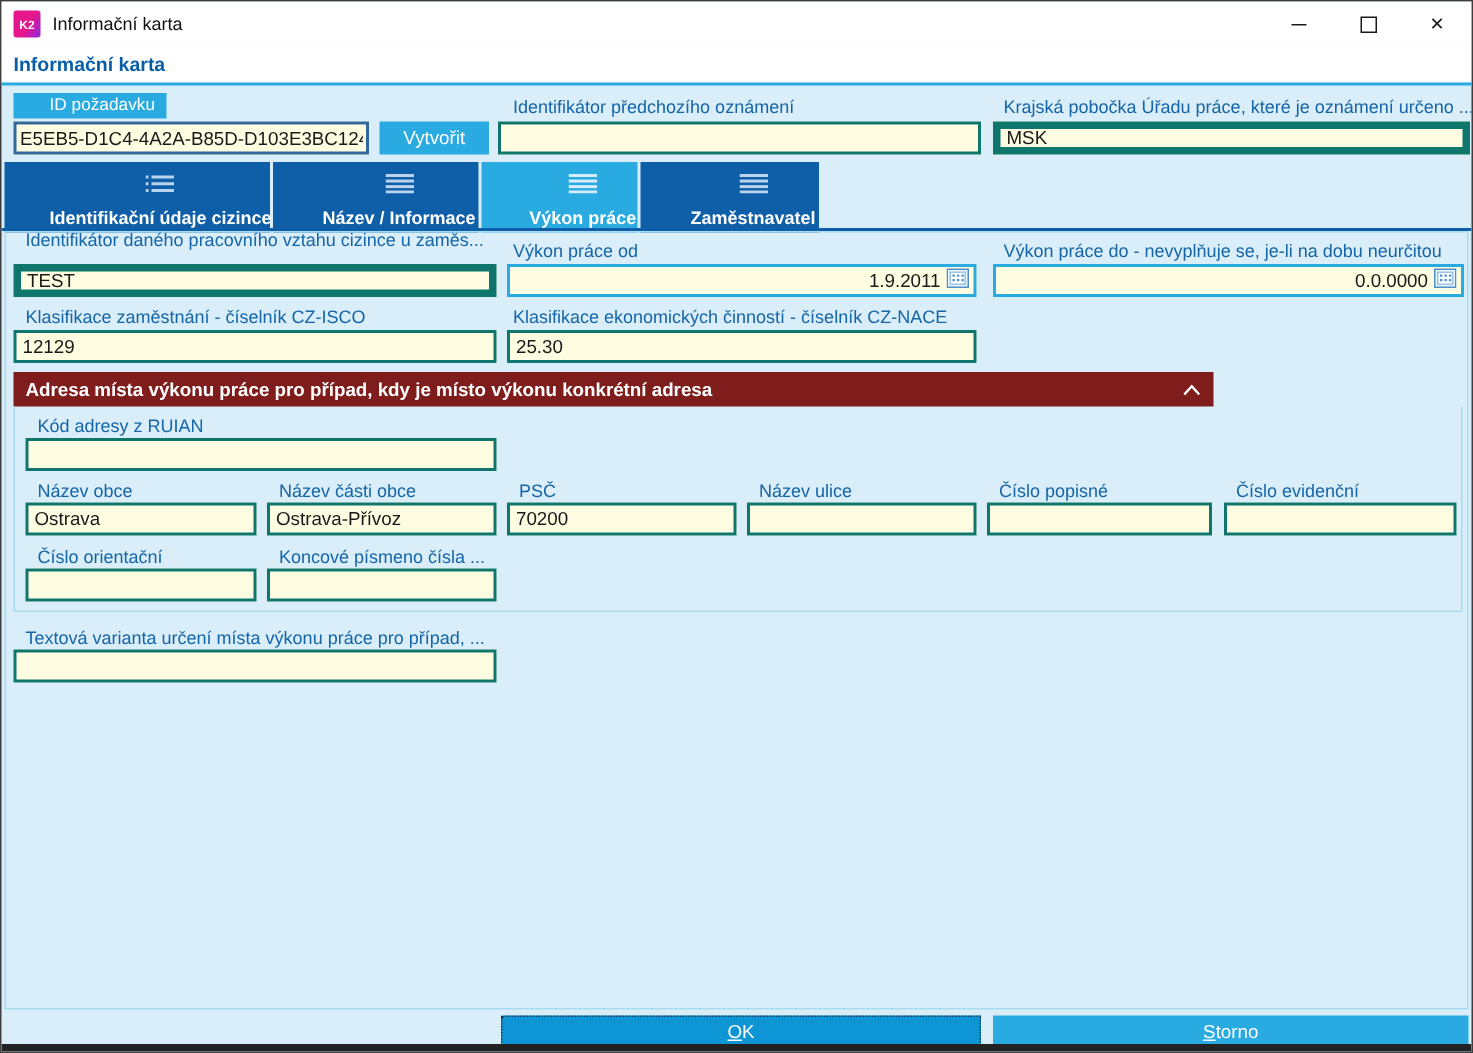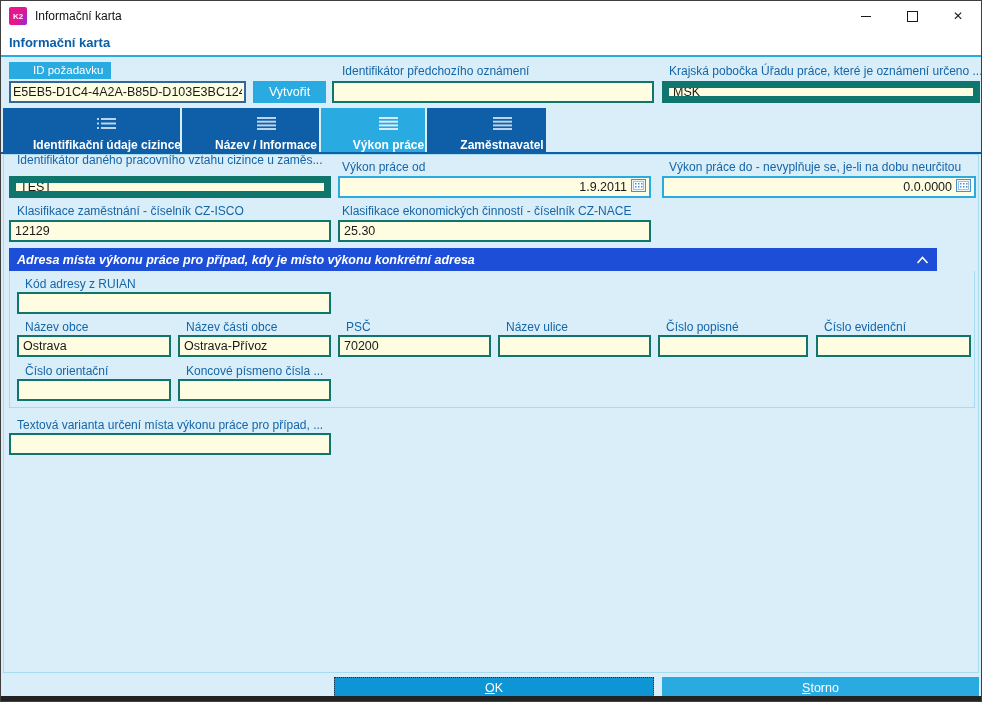--- a/index.html
+++ b/index.html
@@ -16,21 +16,21 @@
   .glyph-max{width:9px;height:9px;border:1px solid #1a1a1a;}
   .glyph-close{font-size:12px;color:#1a1a1a;line-height:1;}
 
   
   .header{position:absolute;left:0;top:30px;width:100%;height:24px;background:#ffffff;}
   .header-title{position:absolute;left:8px;top:4px;font-size:13px;font-weight:bold;color:#0A5EA8;}
   .header-rule{position:absolute;left:0;top:54px;width:100%;height:2px;background:#29ABE2;}
 
   
   .lbl{position:absolute;font-size:12px;color:#1565A8;white-space:nowrap;}
-  .inp{position:absolute;height:22px;background:#FFFDE1;border:7px solid #0f766e;box-sizing:border-box;
+  .inp{position:absolute;height:22px;background:#FFFDE1;border:5px solid #0f766e;box-sizing:border-box;
        font-family:"Liberation Sans",sans-serif;font-size:12.5px;color:#1a1a1a;padding:0 4px;outline:none;}
   .inp.thick{border-width:2px;}
   .inp.dark{border:2px solid #33689B;padding:0 2px;}
   .datefield{position:absolute;height:22px;background:#FFFDE1;border:2px solid #29ABE2;box-sizing:border-box;
        display:flex;align-items:center;padding:0 3px 0 4px;}
   .datefield .dval{flex:1;text-align:right;font-size:12.5px;color:#1a1a1a;padding-right:4px;}
   .cyan-tag{position:absolute;background:#29ABE2;color:#fff;font-size:11.5px;padding:2px 8px 3px 8px;}
   .cyan-btn{position:absolute;height:22px;background:#29ABE2;color:#fff;border:none;font-size:12.5px;
        font-family:"Liberation Sans",sans-serif;display:flex;align-items:center;justify-content:center;cursor:pointer;}
 
@@ -39,22 +39,22 @@
   .tab{height:44px;background:#0F5EA8;display:flex;flex-direction:column;align-items:center;justify-content:flex-end;
        padding-bottom:3px;cursor:pointer;padding-left:31px;}
   .tab.active{background:#29ABE2;}
   .tab .tlabel{color:#fff;font-size:12px;font-weight:600;white-space:nowrap;padding:0 6px;}
   .tab .ticon{margin-bottom:4px;}
   .tab-underline{position:absolute;left:0;top:151px;width:100%;height:2px;background:#0F5EA8;}
 
   
   .content-panel{position:absolute;left:2px;top:153px;width:976px;height:519px;border:1px solid #A8DBF0;
        box-sizing:border-box;pointer-events:none;}
-  .section-hdr{position:absolute;left:8px;top:247px;width:928px;height:23px;background:#1d4ed8;box-sizing:border-box;
-       display:flex;align-items:center;font-style:italic;}
+  .section-hdr{position:absolute;left:8px;top:247px;width:800px;height:23px;background:#7f1d1d;box-sizing:border-box;
+       display:flex;align-items:center;}
   .section-hdr .stitle{color:#fff;font-size:12.5px;font-weight:bold;padding-left:8px;flex:1;white-space:nowrap;}
   .section-hdr .chev{padding-right:8px;display:flex;align-items:center;cursor:pointer;}
   .section-box{position:absolute;left:8px;top:270px;width:966px;height:137px;border:1px solid #A8DBF0;border-top:none;
        box-sizing:border-box;pointer-events:none;}
 
   
   .btn-ok{position:absolute;left:333px;top:676px;width:320px;height:22px;background:#0D95D6;border:1px dotted #103A52;
        box-sizing:border-box;color:#fff;font-size:12.5px;display:flex;align-items:center;justify-content:center;cursor:pointer;}
   .btn-storno{position:absolute;left:661px;top:676px;width:317px;height:22px;background:#29ABE2;border:none;
        color:#fff;font-size:12.5px;display:flex;align-items:center;justify-content:center;cursor:pointer;}

